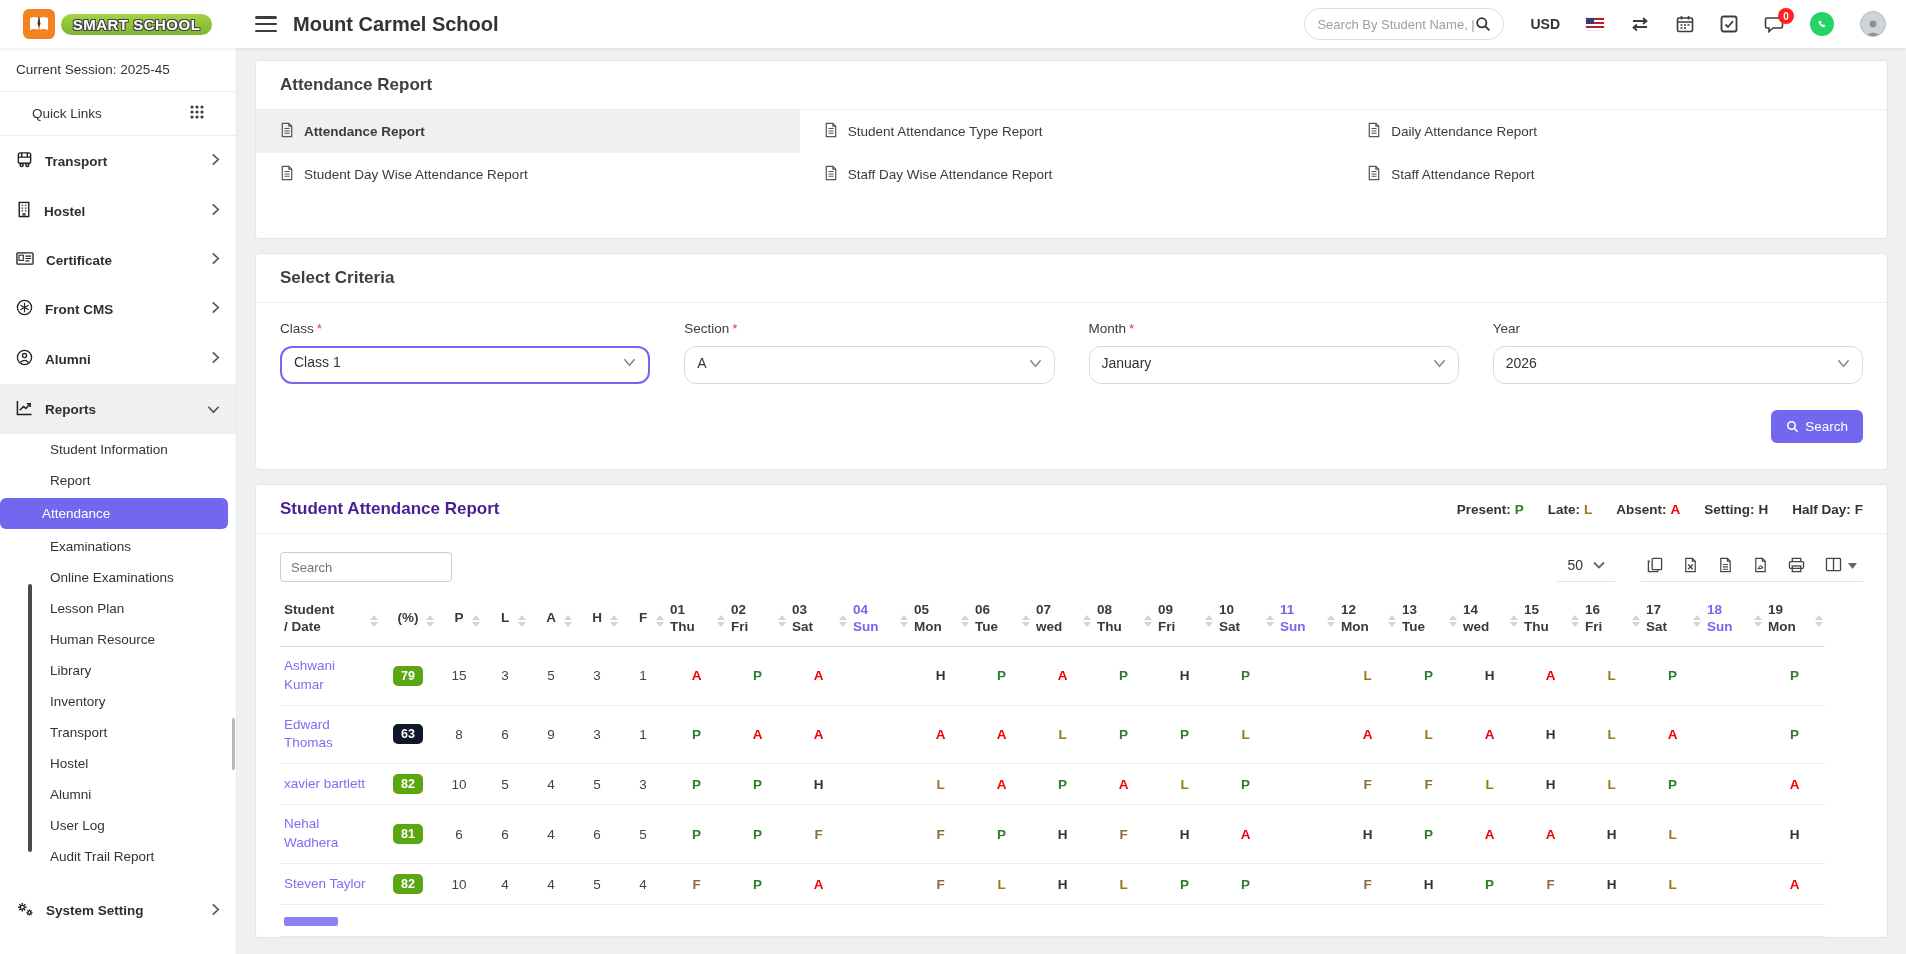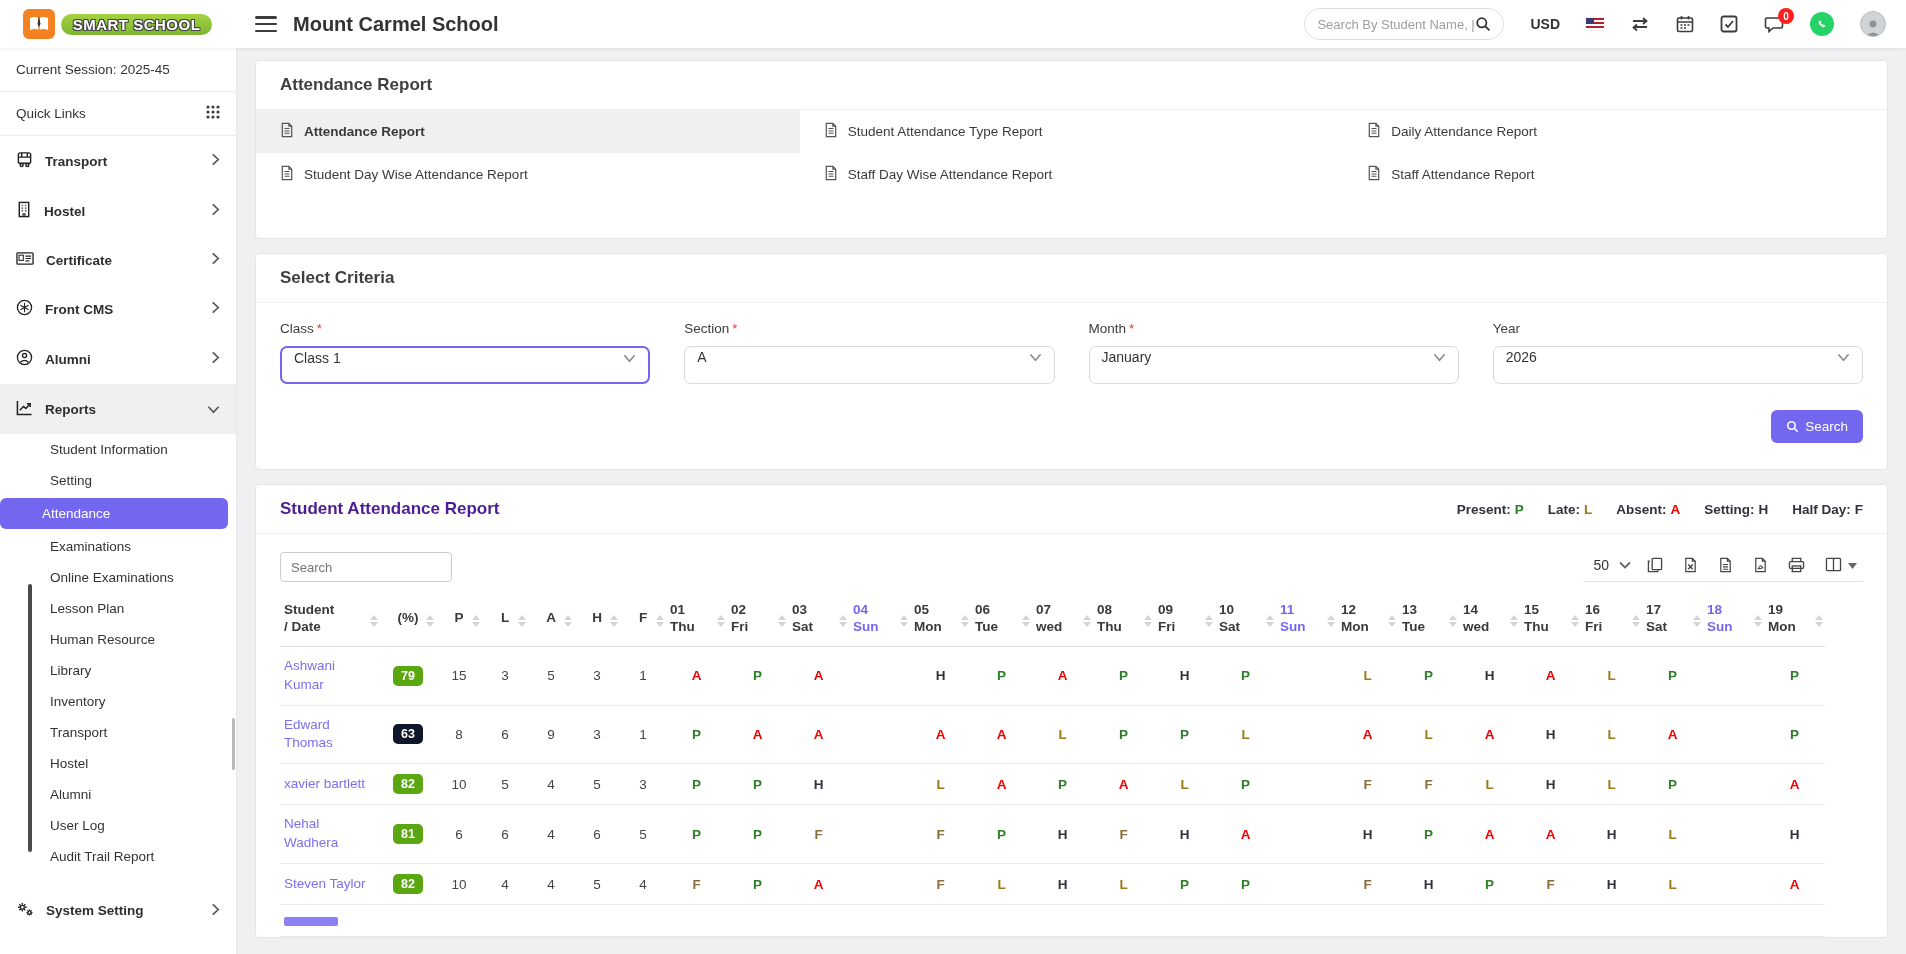--- a/index.html
+++ b/index.html
@@ -27,21 +27,21 @@
   .flag::after { content:""; position:absolute; left:0; top:0; width:8px; height:6px; background:#3c3b6e; }
   .icon-btn { background:none; border:none; cursor:pointer; position:relative; display:flex; align-items:center; color:#3c3c3c; }
   .badge-dot { position:absolute; top:-7px; right:-10px; background:#ff1f1f; color:#fff; font-size:10px; font-weight:700;
     min-width:16px; height:16px; border-radius:8px; display:flex; align-items:center; justify-content:center; padding:0 4px; }
   .wa-circle { width:24px; height:24px; border-radius:50%; background:#25d366; display:flex; align-items:center; justify-content:center; }
   .avatar { width:26px; height:26px; border-radius:50%; background:#cfd4d8; border:1px solid #bbb; overflow:hidden; display:flex; align-items:flex-end; justify-content:center; cursor:pointer; }
 
   
   .sidebar { position:fixed; top:48px; left:0; width:237px; height:906px; background:#fff; border-right:1px solid #e7e7e7; overflow:hidden; font-size:13.5px; }
   .session-row { padding:14px 16px; border-bottom:1px solid #eee; color:#333; }
-  .quicklinks-row { padding:13px 16px; border-bottom:1px solid #eee; display:flex; align-items:center; justify-content:space-between; color:#333; }
+  .quicklinks-row { padding:13px 32px; border-bottom:1px solid #eee; display:flex; align-items:center; justify-content:space-between; color:#333; }
   .side-item { display:flex; align-items:center; gap:12px; padding:15px 16px; cursor:pointer; color:#2f2f2f; font-weight:700; }
   .side-item.expanded { background:#f0f0f0; }
   .side-item .grow { flex:1; }
   .side-item svg { flex:0 0 auto; }
   .chev { color:#555; }
   .submenu-item { padding:8px 16px 8px 50px; cursor:pointer; color:#333; font-weight:400; }
   .submenu-item.active { background:#7367f0; color:#fff; border-radius:6px; margin:2px 8px 2px 0; padding-left:42px; }
   .left-scrollbar { position:fixed; left:28px; top:584px; width:4px; height:268px; background:#4a4a4a; border-radius:2px; z-index:60; }
   .side-scroll-thumb { position:fixed; left:232px; top:718px; width:3px; height:52px; background:#b9b9b9; border-radius:2px; z-index:60; }
 
@@ -51,36 +51,36 @@
   .card-title { font-size:17px; color:#3f3f3f; padding:14px 24px; border-bottom:1px solid #efefef; }
 
   .tabs-grid { display:grid; grid-template-columns:1fr 1fr 1fr; padding-bottom:42px; }
   .tab-item { display:flex; align-items:center; gap:10px; padding:12px 24px; font-size:13.5px; color:#3b3b3b; cursor:pointer; }
   .tab-item.active { background:#f0f0f0; font-weight:700; }
   .tab-item svg { color:#555; flex:0 0 auto; }
 
   .criteria-fields { display:grid; grid-template-columns:repeat(4,1fr); gap:34px; padding:18px 24px 6px; }
   .field-label { font-size:13.5px; color:#3d3d3d; margin-bottom:10px; display:block; }
   .req-star { color:#e53935; margin-left:3px; }
-  .select-box { height:38px; border:1px solid #d9d9d9; border-radius:7px; display:flex; align-items:flex-start;
-    justify-content:space-between; padding:2px 12px; font-size:14px; color:#333; cursor:pointer; background:#fff; }
+  .select-box { height:38px; border:1px solid #d9d9d9; border-radius:12px; display:flex; align-items:flex-end;
+    justify-content:space-between; padding:12px 12px; font-size:14px; color:#333; cursor:pointer; background:#fff; }
   .select-box.focused { border:2px solid #7367f0; }
   .select-box .chev-down { color:#777; }
   .criteria-actions { display:flex; justify-content:flex-end; padding:20px 24px 26px; }
   .btn-primary { background:#7367f0; color:#fff; border:none; border-radius:6px; padding:9px 15px;
     font-size:13.5px; font-weight:500; display:flex; align-items:center; gap:6px; cursor:pointer; font-family:inherit; }
 
   .report-head { display:flex; align-items:center; justify-content:space-between; padding:14px 24px; border-bottom:1px solid #efefef; }
   .report-title { font-size:17px; color:#4c1d95; }
   .legend { display:flex; gap:24px; font-size:13.5px; font-weight:700; color:#32323e; }
   .legend .code { margin-left:4px; }
 
   .toolbar-row { display:flex; align-items:center; justify-content:space-between; padding:18px 24px 6px; }
   .table-search { width:172px; height:30px; border:1px solid #ccc; border-radius:4px; padding:0 10px; font-size:13px; color:#555; outline:none; font-family:inherit; }
-  .toolbar-right { display:flex; align-items:center; }
+  .toolbar-right { display:flex; align-items:center; gap:26px; }
   .page-size { display:flex; align-items:center; gap:10px; font-size:14px; color:#333; border-bottom:1px solid #e2e2e2; padding:4px 10px 8px; cursor:pointer; }
   .export-icons { display:flex; align-items:center; gap:20px; border-bottom:1px solid #e2e2e2; padding:4px 6px 8px; color:#444; }
   .export-icons .icon-btn { color:#444; }
 
   .table-wrap { padding:8px 24px 0; }
   table.att { border-collapse:collapse; table-layout:fixed; width:1545px; }
   .att th { text-align:left; font-size:13.5px; font-weight:700; color:#3a3a3a; padding:6px 4px 10px; border-bottom:1px solid #dcdcdc; vertical-align:middle; position:relative; }
   .att th .th-lines { line-height:1.25; }
   .att th.sun { color:#7367f0; }
   .att th .sort { position:absolute; right:2px; top:50%; transform:translateY(-50%); display:flex; flex-direction:column; gap:2px; }
@@ -247,21 +247,21 @@
             <path d="M1.5 2 V16.5 H16.5"></path>
             <path d="M4 12 L8 8 L10.5 10 L15 5"></path>
             <path d="M11.5 5 H15 V8.5"></path>
           </svg></span>
         <span class="grow">Reports</span>
         <span class="chev"><svg width="13" height="9" viewBox="0 0 14 9" fill="none" stroke="#555" stroke-width="1.8">
             <path d="M1.5 1.5 L7 7.5 L12.5 1.5"></path>
           </svg></span>
       </div>
       <div class="submenu-item">Student Information</div>
-      <div class="submenu-item">Setting</div>
+      <div class="submenu-item">Report</div>
       <div class="submenu-item active">Attendance</div>
       <div class="submenu-item">Examinations</div>
       <div class="submenu-item">Online Examinations</div>
       <div class="submenu-item">Lesson Plan</div>
       <div class="submenu-item">Human Resource</div>
       <div class="submenu-item">Library</div>
       <div class="submenu-item">Inventory</div>
       <div class="submenu-item">Transport</div>
       <div class="submenu-item">Hostel</div>
       <div class="submenu-item">Alumni</div>

